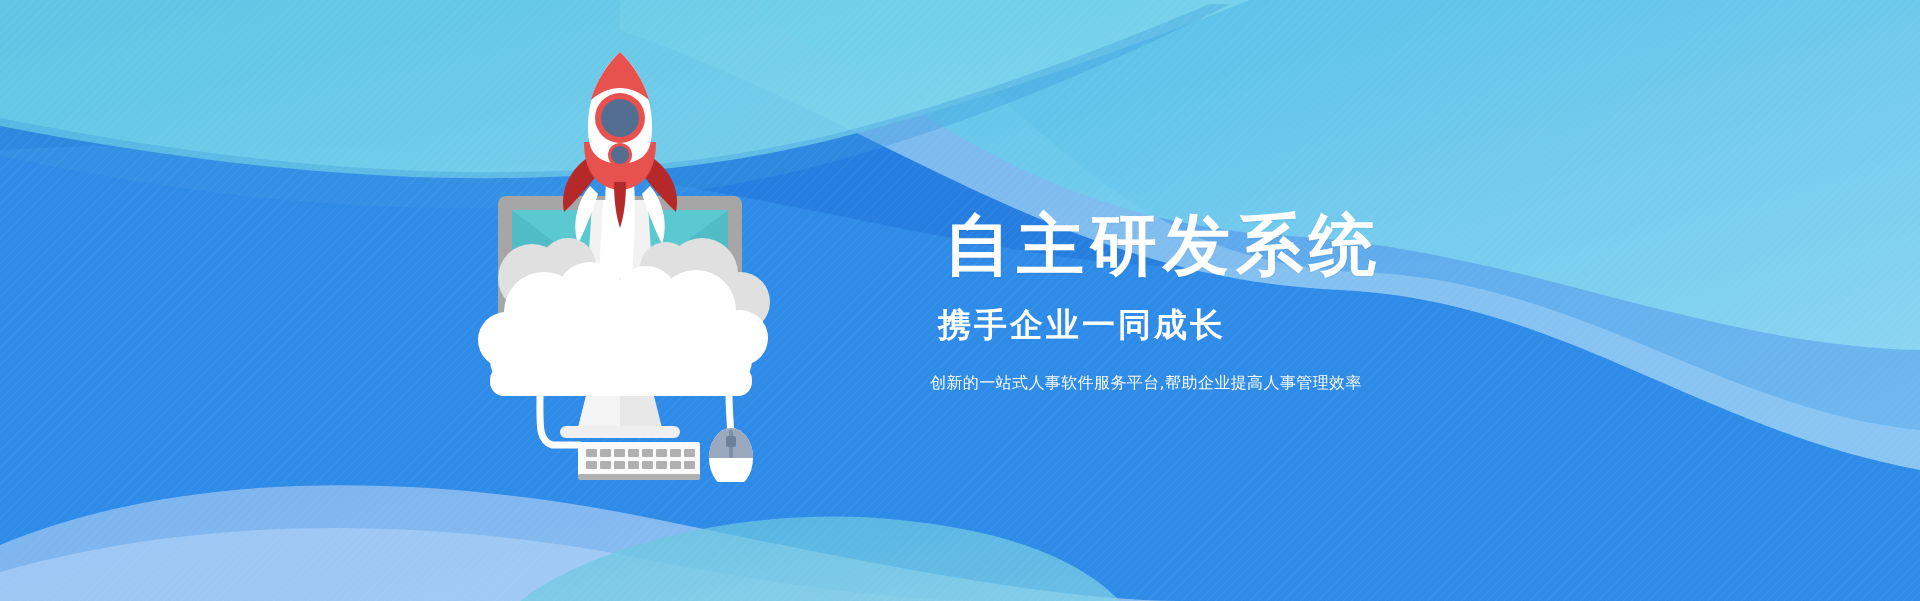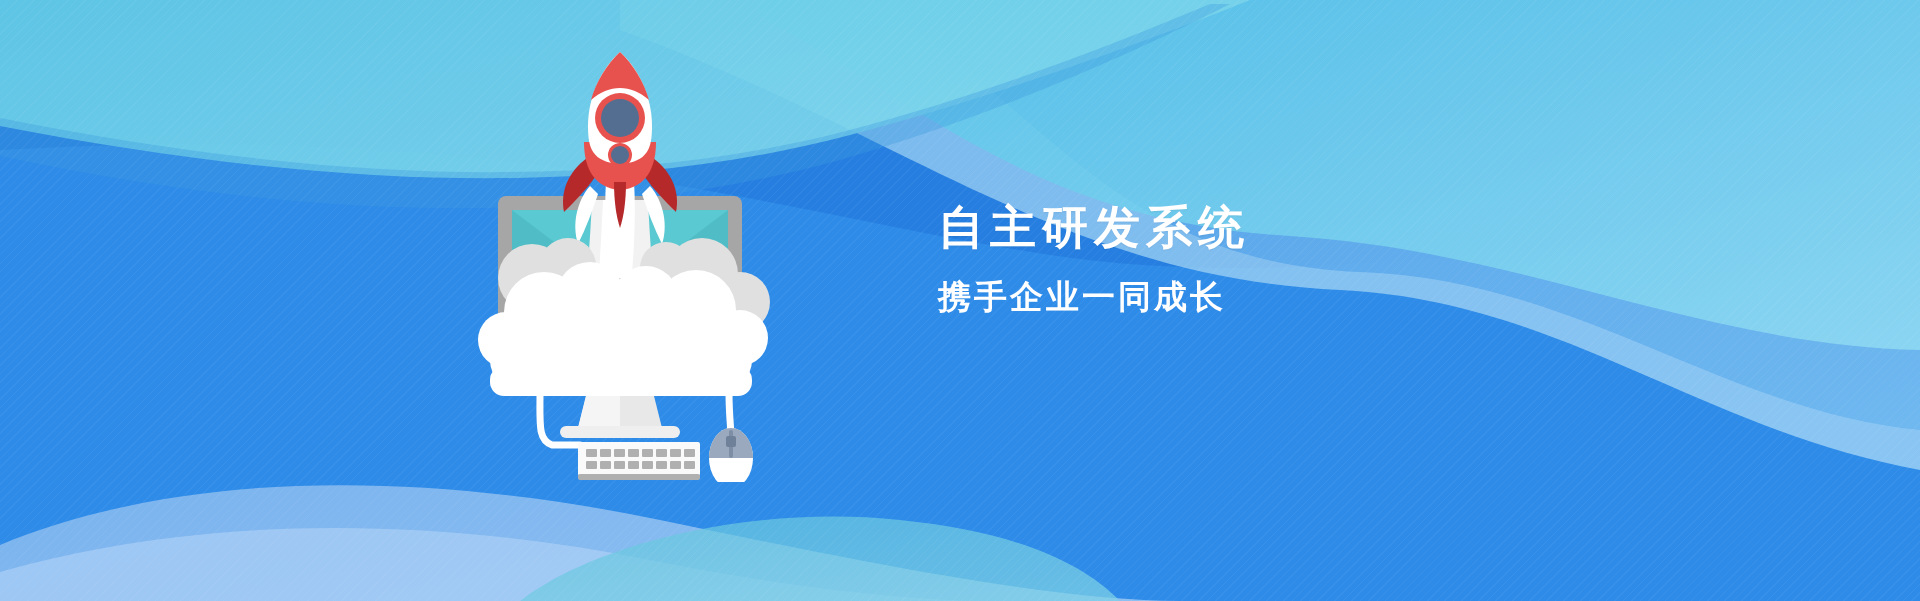--- a/index.html
+++ b/index.html
@@ -33,25 +33,25 @@
     height:452px;
   }
   .copy{
     position:absolute;
     left:930px;
     top:195px;
     width:800px;
   }
   .headline{
     color:#ffffff;
-    font-size:46px;
+    font-size:67px;
     font-weight:bold;
     letter-spacing:6px;
     line-height:1.08;
-    margin:8px;
+    margin:14px;
     text-shadow:0 1px 2px rgba(0,0,0,0.06);
     white-space:nowrap;
   }
   .subhead{
     color:#ffffff;
     font-size:33px;
     font-weight:bold;
     letter-spacing:3px;
     line-height:1.1;
     margin:26px 0 0 8px;
@@ -225,15 +225,16 @@
       <ellipse cx="291" cy="428" rx="22" ry="30" fill="#FFFFFF"></ellipse>
       <path d="M269,428 C269,411 279,398 291,398 C303,398 313,411 313,428 Z" fill="#9AA9BD"></path>
       <rect x="289" y="400" width="4" height="28" rx="2" fill="#7D8EA5"></rect>
       <rect x="286" y="406" width="10" height="11" rx="2" fill="#6F8198"></rect>
     </g>
   </svg>
 
   <div class="copy">
     <h1 class="headline">自主研发系统</h1>
     <h2 class="subhead">携手企业一同成长</h2>
+    <p class="tagline">创新的一站式人事软件服务平台,帮助企业提高人事管理效率</p>
   </div>
 
 </div>
 
 </body></html>

